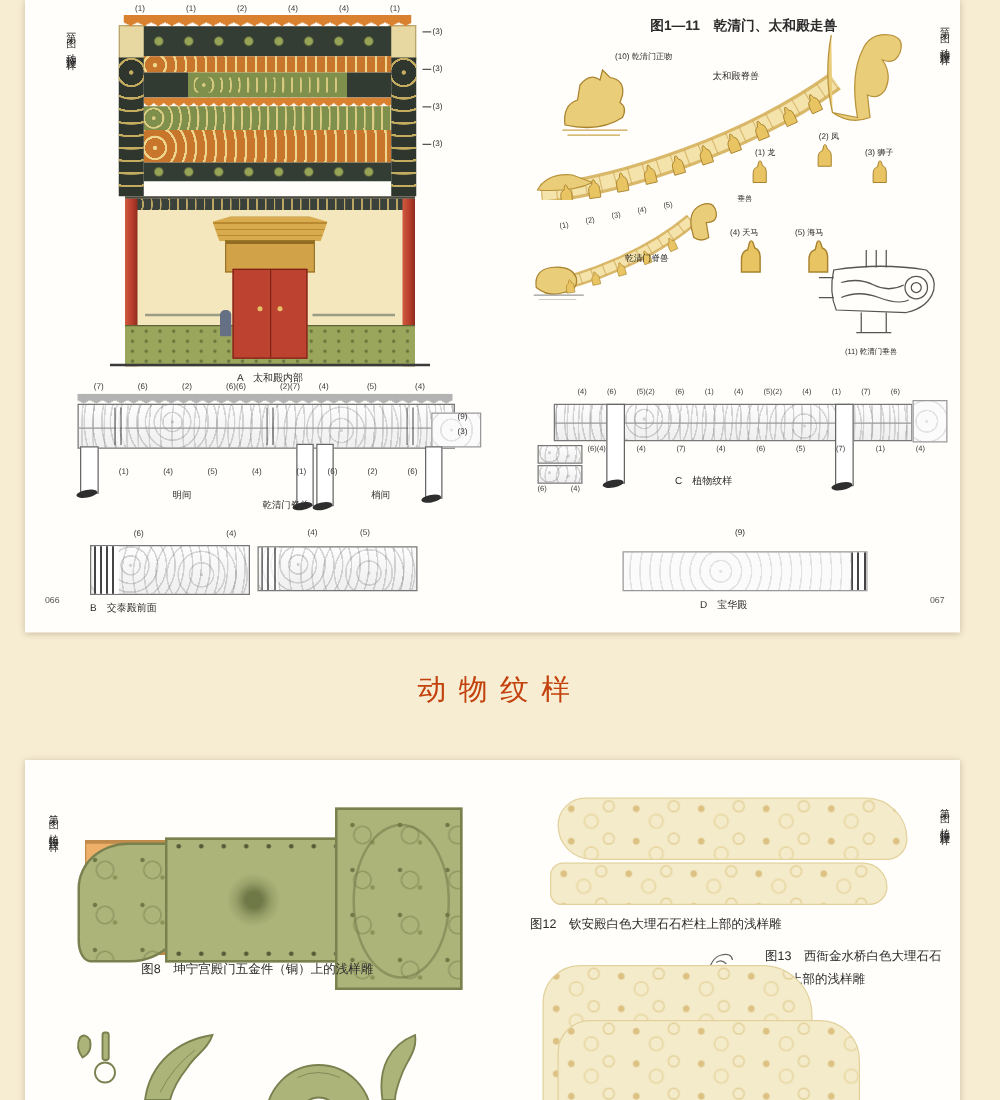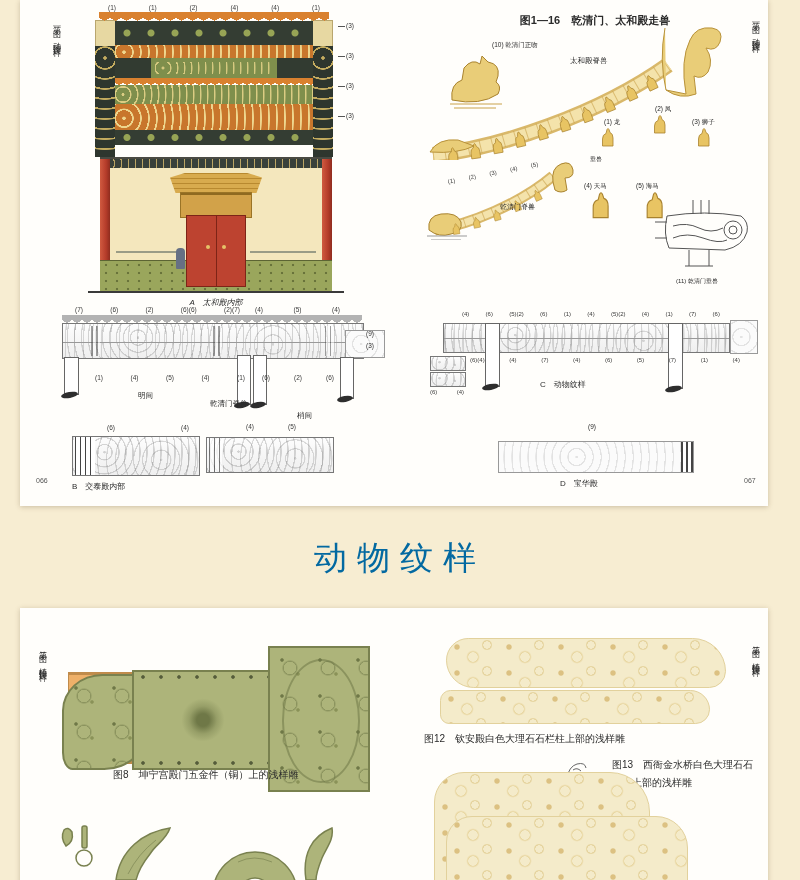--- a/index.html
+++ b/index.html
@@ -118,21 +118,21 @@
     <div class="abs" style="left:50%;top:14px;width:92px;height:20px;transform:translateX(-50%);background:repeating-linear-gradient(0deg,#d8ab4e 0 4px,#b8892f 4px 5px);clip-path:polygon(6% 100%,0 22%,16% 0,84% 0,100% 22%,94% 100%);"></div>
     <div class="abs" style="left:50%;top:33px;width:70px;height:24px;transform:translateX(-50%);background:#d2a249;border:1px solid #9a7426;box-shadow:inset 0 6px 0 -4px #8f6a20, inset 0 13px 0 -11px #8f6a20;"></div>
     <div class="abs" style="left:50%;top:56px;width:58px;height:70px;transform:translateX(-50%);background:#bd4330;border:1px solid #7d2417;">
       <div class="abs" style="left:50%;top:0;width:1px;height:100%;background:#7d2417;"></div>
       <div class="abs" style="left:32%;top:42%;width:4px;height:4px;border-radius:50%;background:#e5c268;"></div>
       <div class="abs" style="right:32%;top:42%;width:4px;height:4px;border-radius:50%;background:#e5c268;"></div>
     </div>
     <div class="abs" style="left:calc(50% - 40px);bottom:24px;width:9px;height:21px;background:#667084;border-radius:4px 4px 1px 1px;"></div>
   </div>
   <div class="abs" style="left:88px;top:291px;width:256px;height:2px;background:#3a3a3a;"></div>
-  <div class="cap" style="left:100px;top:297px;width:232px;text-align:center;font-size:8px;font-style:italic;">A　太和殿内部</div>
+  <div class="cap" style="left:100px;top:297px;width:232px;text-align:center;font-size:8px;">A　太和殿内部</div>
 
   <div class="co-row" style="left:75px;top:306px;width:165px;">
       <span>(7)</span>
       <span>(6)</span>
       <span>(2)</span>
       <span>(6)(6)</span>
       <span>(2)(7)</span>
     </div>
   <div class="co-row" style="left:255px;top:306px;width:85px;">
       <span>(4)</span>
@@ -162,40 +162,40 @@
       <span>(4)</span>
       <span>(1)</span>
     </div>
   <div class="co-row" style="left:262px;top:374px;width:72px;">
       <span>(6)</span>
       <span>(2)</span>
       <span>(6)</span>
     </div>
   <div class="cap" style="left:138px;top:391px;font-size:7.5px;">明间</div>
   <div class="cap" style="left:210px;top:399px;font-size:7.5px;">乾清门脊兽</div>
-  <div class="cap" style="left:297px;top:411px;font-size:7.5px;">梢间</div>
+  <div class="cap" style="left:297px;top:391px;font-size:7.5px;">梢间</div>
 
   <div class="co-row" style="left:107px;top:424px;width:82px;">
       <span>(6)</span>
       <span>(4)</span>
     </div>
   <div class="co-row" style="left:246px;top:423px;width:50px;">
       <span>(4)</span>
       <span>(5)</span>
     </div>
   <div class="abs lineart" style="left:72px;top:436px;width:126px;height:38px;">
     <div class="abs vstripes" style="left:2px;top:0;width:20px;height:100%;"></div>
   </div>
   <div class="abs lineart" style="left:206px;top:437px;width:126px;height:34px;">
     <div class="abs vstripes" style="left:2px;top:0;width:14px;height:100%;opacity:.7;"></div>
   </div>
-  <div class="cap" style="left:72px;top:481px;font-size:8px;">B　交泰殿内部</div>
+  <div class="cap" style="left:72px;top:481px;font-size:8px;">B　交泰殿前面</div>
   <div class="cap" style="left:36px;top:477px;font-size:7px;color:#555;">066</div>
 
-  <div class="cap" style="left:430px;top:13px;width:330px;text-align:center;font-size:11px;font-weight:bold;">图1—16　乾清门、太和殿走兽</div>
+  <div class="cap" style="left:430px;top:13px;width:330px;text-align:center;font-size:11px;font-weight:bold;">图1—11　乾清门、太和殿走兽</div>
 
   <svg class="abs" style="left:428px;top:20px;" width="300" height="140" viewBox="0 0 300 140">
     <path d="M5,135 C70,128 170,95 240,45" fill="none" stroke="#d9b86a" stroke-width="16"></path>
     <path d="M5,135 C70,128 170,95 240,45" fill="none" stroke="#f4e3ab" stroke-width="11"></path>
     <path d="M5,135 C70,128 170,95 240,45" fill="none" stroke="#caa24d" stroke-width="13" stroke-dasharray="1 11" opacity=".6"></path>
     <path d="M2,132 Q10,118 30,120 L46,126 Q30,134 2,132 Z" fill="#e9cd78" stroke="#b8923a"></path>
     <path d="M237,8 Q231,40 238,70 L258,74 Q252,40 262,20 Q268,6 284,8 Q296,10 292,22 Q288,32 278,28 Q286,40 280,52 Q274,60 266,56 L268,74 Q252,80 238,70" fill="#e9cd78" stroke="#b8923a" stroke-width="1"></path>
     <g transform="translate(22,30)">
       <path d="M2,50 Q0,34 12,30 L14,18 Q22,8 30,14 L32,6 L38,12 Q50,14 48,26 L46,32 Q52,36 48,44 Q30,56 2,50 Z" fill="#e9cd78" stroke="#a9832f"></path>
       <path d="M0,54 H52 M4,58 H46" stroke="#c9a24a" fill="none"></path>
@@ -334,30 +334,30 @@
       <span>(6)(4)</span>
       <span>(4)</span>
       <span>(7)</span>
       <span>(4)</span>
       <span>(6)</span>
       <span>(5)</span>
       <span>(7)</span>
       <span>(1)</span>
       <span>(4)</span>
     </div>
-  <div class="cap" style="left:540px;top:379px;font-size:8px;">C　动物纹样</div>
+  <div class="cap" style="left:540px;top:379px;font-size:8px;">C　植物纹样</div>
 
   <div class="cap" style="left:588px;top:423px;font-size:6.5px;">(9)</div>
   <div class="abs lineart-lite" style="left:498px;top:441px;width:194px;height:30px;">
     <div class="abs vstripes" style="right:0;top:0;width:12px;height:100%;"></div>
   </div>
   <div class="cap" style="left:560px;top:478px;font-size:8px;">D　宝华殿</div>
   <div class="cap" style="left:744px;top:477px;font-size:7px;color:#555;">067</div>
 
-  <div class="abs" style="left:0;right:0;top:536px;text-align:center;font-family:Liberation Sans, sans-serif;font-size:33px;letter-spacing:10px;color:#0369a1;">动物纹样</div>
+  <div class="abs" style="left:0;right:0;top:536px;text-align:center;font-family:Liberation Sans, sans-serif;font-size:23px;letter-spacing:10px;color:#c2410c;">动物纹样</div>
 
   <div class="panel" style="left:20px;top:608px;width:748px;height:290px;"></div>
   <div class="vtext" style="left:36px;top:645px;">第二图　植物纹样</div>
   <div class="vtext" style="left:749px;top:640px;">第二图　植物纹样</div>
 
   <div class="abs" style="left:68px;top:672px;width:78px;height:90px;background:#eeb069;border:1.5px solid #c08b4b;box-shadow:inset 0 7px 0 -5px #c08b4b, inset 0 -7px 0 -5px #c08b4b;"></div>
   <div class="abs bronze" style="left:62px;top:674px;width:84px;height:92px;border-radius:46% 10% 52% 12% / 38% 16% 46% 18%;"></div>
   <div class="abs bronze rivets-h" style="left:132px;top:670px;width:138px;height:96px;">
     <div class="abs" style="left:34%;top:22%;width:32%;height:56%;border-radius:50%;background:radial-gradient(circle, #6f7847 18%, rgba(111,120,71,.35) 40%, transparent 62%);"></div>
   </div>

